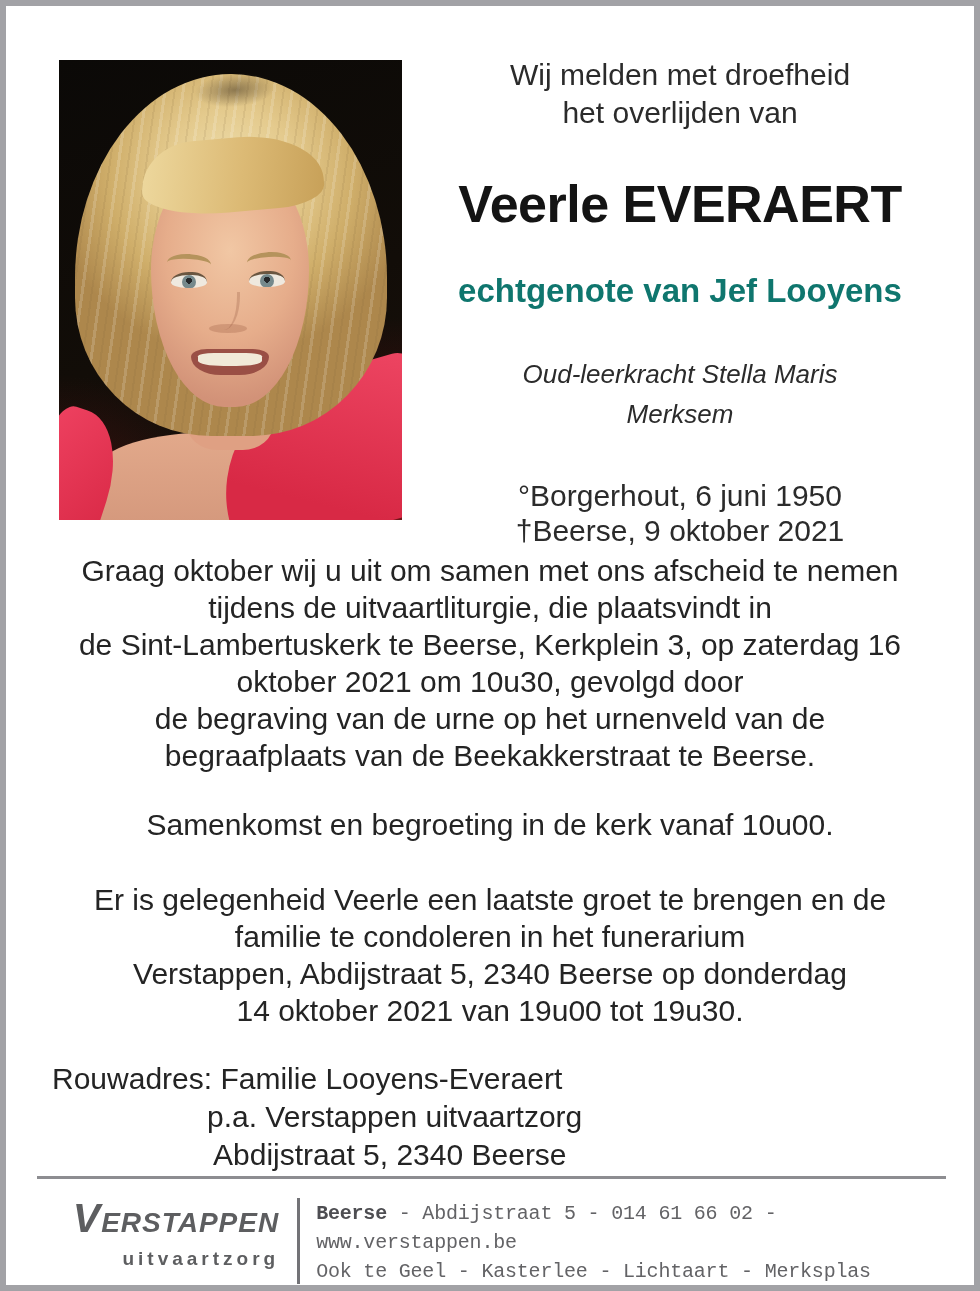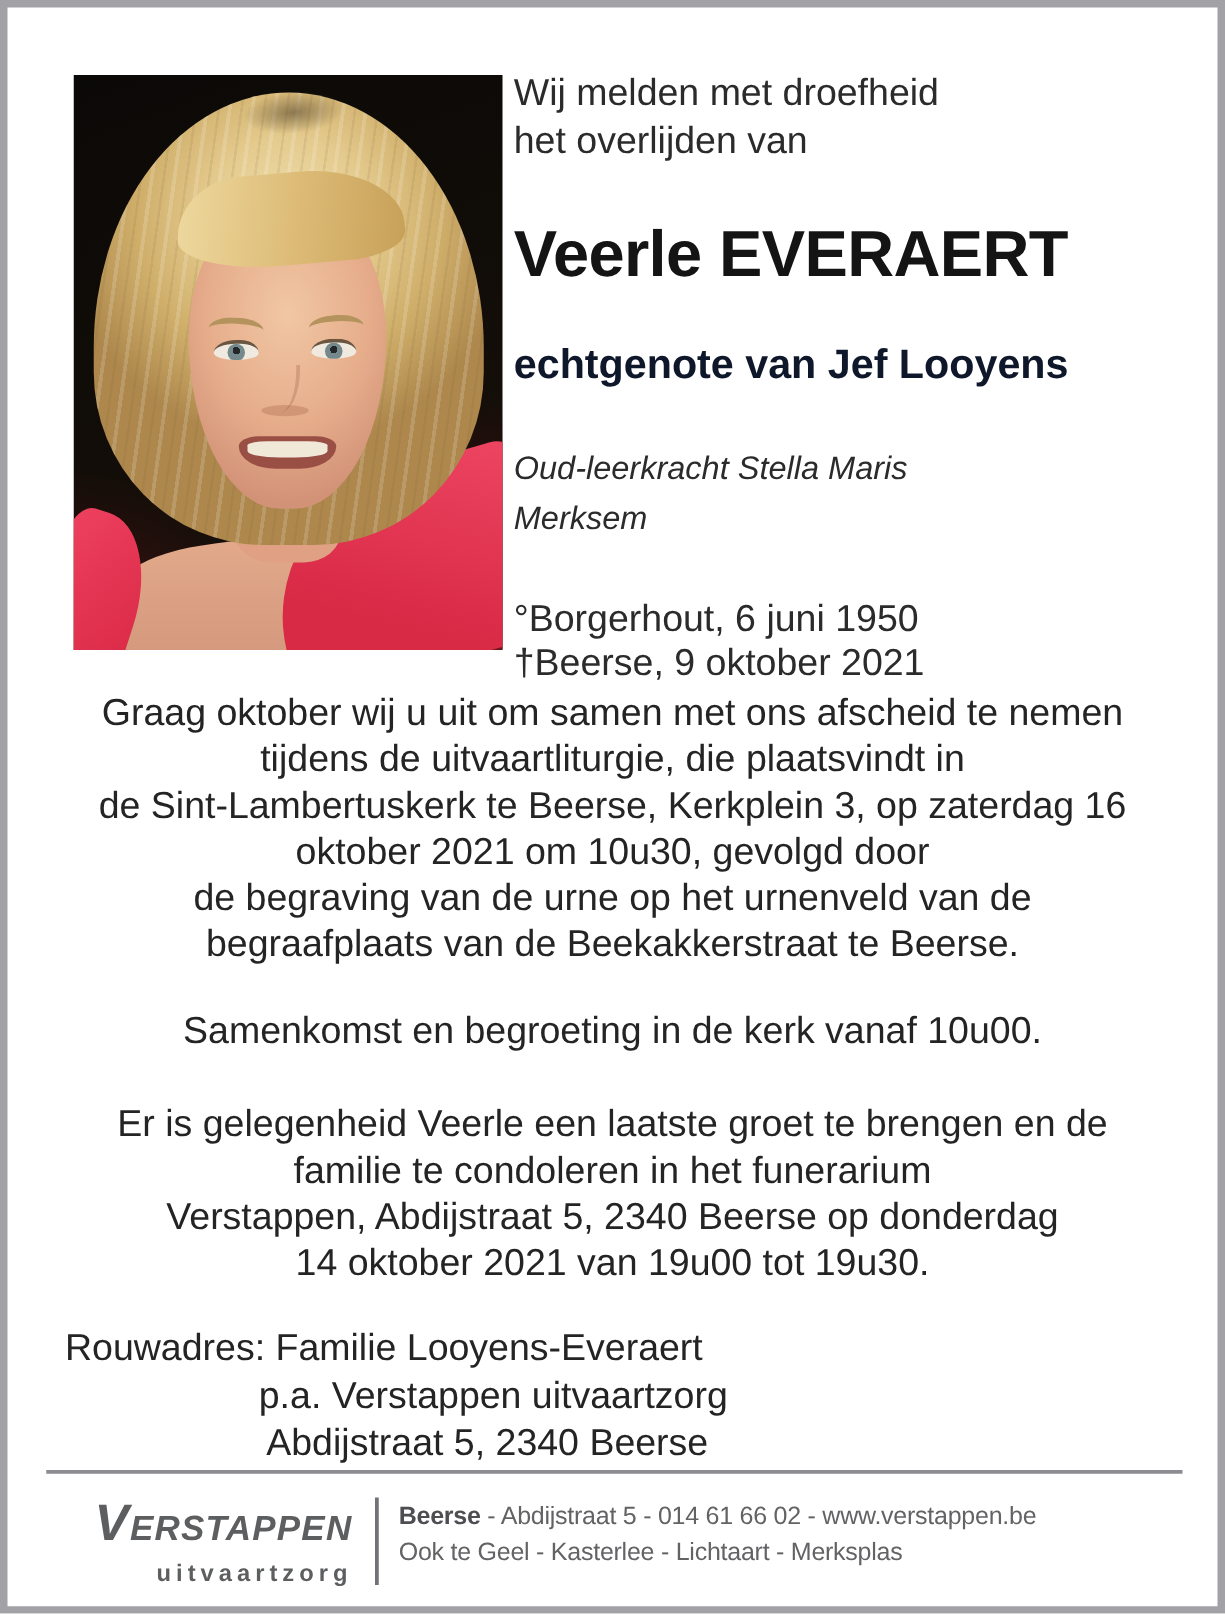--- a/index.html
+++ b/index.html
@@ -36,24 +36,24 @@
   .brow.r { left:188px; top:192px; transform:rotate(-3deg); }
   .eye { width:36px; height:13px; background:#efe9df; overflow:hidden; border-top:3px solid #6a5640; border-radius:55% 45% 50% 50% / 70% 70% 40% 40%; }
   .eye.l { left:112px; top:212px; } .eye.r { left:190px; top:211px; }
   .iris { left:11px; top:0; width:14px; height:14px; border-radius:50%; background:radial-gradient(circle at 50% 40%, #24272a 0 3px, #75898c 3px 7px, #5d7276 100%); }
   .nose { left:163px; top:232px; width:15px; height:38px; border-right:3px solid rgba(160,100,75,.32); border-radius:0 0 90% 0; }
   .nostrils { left:150px; top:264px; width:38px; height:9px; background:rgba(150,85,60,.28); border-radius:50%; }
   .mouth { left:132px; top:289px; width:78px; height:26px; background:#9a4f45; border-radius:30% 30% 55% 55% / 45% 45% 100% 100%; overflow:hidden; }
   .teeth { left:7px; top:4px; width:64px; height:13px; background:#f1e9d8; border-radius:25% 25% 40% 40%; }
 
   
-  .col-right { position:absolute; left:411px; top:56px; width:512px; text-align:left; color:#2b2b2b; }
+  .col-right { position:absolute; left:424px; top:56px; width:512px; text-align:center; color:#2b2b2b; }
   .intro { font-size:30px; line-height:38px; }
   .deceased-name { margin-top:44px; font-size:52px; line-height:56px; font-weight:bold; letter-spacing:-.5px; color:#141414; }
-  .relation { margin-top:40px; font-size:33px; line-height:38px; font-weight:bold; color:#0f172a; }
+  .relation { margin-top:40px; font-size:33px; line-height:38px; font-weight:bold; color:#0f766e; }
   .roles { margin-top:44px; font-size:26px; line-height:40px; font-style:italic; }
   .dates { margin-top:44px; font-size:30px; line-height:35px; }
 
   
   .bodytext { position:absolute; left:0; right:0; top:552px; text-align:center; font-size:30px; line-height:37px; color:#242424; }
   .gathering { margin-top:32px; }
   .condolence { margin-top:38px; }
 
   
   .rouwadres { position:absolute; left:52px; top:1060px; font-size:30px; line-height:38px; color:#242424; text-align:left; }
@@ -62,21 +62,21 @@
 
   
   .rule { position:absolute; left:37px; top:1176px; width:909px; height:3px; background:#8d8d91; }
   .footer { position:absolute; left:70px; top:1196px; display:flex; align-items:stretch; }
   .logo { width:212px; text-align:right; color:#5d5e60; }
   .logo-line { white-space:nowrap; font-weight:bold; letter-spacing:1px; line-height:44px;font-style:italic; }
   .logo-v { font-size:41px; }
   .logo-rest { font-size:28px; }
   .logo-sub { font-size:19px; font-weight:bold; letter-spacing:4px; line-height:20px; margin-top:0px; }
   .vbar { width:3px; background:#737377; margin:2px 16px 2px 18px; }
-  .office { font-size:20px; line-height:29px; color:#636366; letter-spacing:-.2px; padding-top:3px; }
+  .office { font-size:20px; line-height:29px; color:#636366; letter-spacing:-.2px; padding-top:3px;font-family:Liberation Mono, monospace; }
   .office b { color:#4e4e52; }
 </style>
 </head>
 <body>
 
 <div class="page">
 
   <div class="photo">
     <div class="chest"></div>
     <div class="strap-left"></div>

